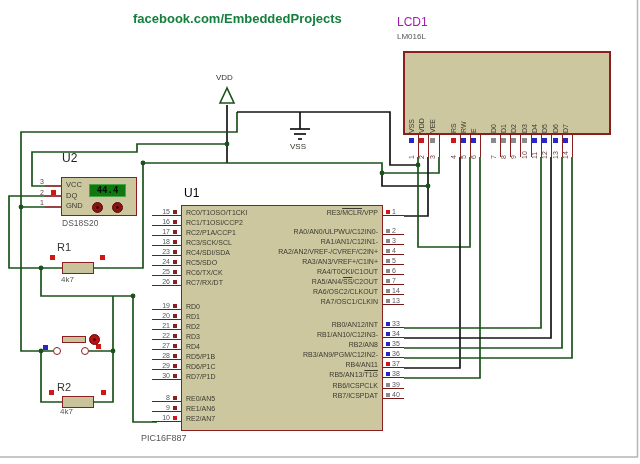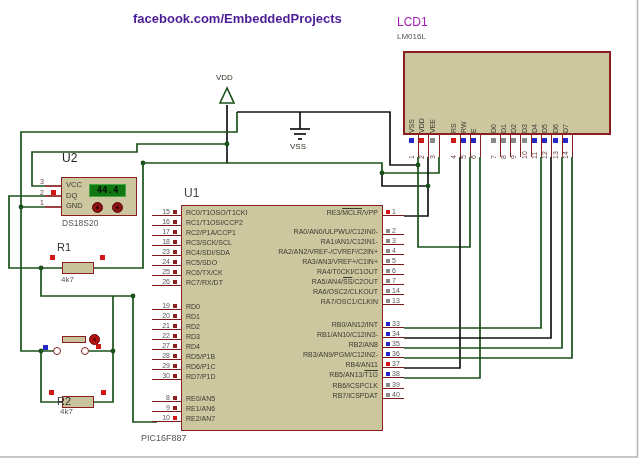--- a/index.html
+++ b/index.html
@@ -324,27 +324,27 @@
 
   <div class="rbody" style="left:62px;top:262px;width:32px;height:12px;"></div>
   <div class="rbody" style="left:62px;top:396px;width:32px;height:12px;"></div>
 
   <div class="rbody" style="left:62px;top:336px;width:24px;height:7px;"></div>
   <div class="term" style="left:53px;top:347px;"></div>
   <div class="term" style="left:81px;top:347px;"></div>
   <div class="redbtn" style="left:89px;top:334px;"></div>
 
   <div id="gen-labels">
-      <div class="lbl" style="left:133px;top:12px;font-size:13px;color:#4c1d95;font-weight:bold;">facebook.com/EmbeddedProjects</div>
+      <div class="lbl" style="left:133px;top:12px;font-size:13px;color:#15803d;font-weight:bold;">facebook.com/EmbeddedProjects</div>
       <div class="lbl" style="left:397px;top:16px;font-size:12px;color:#a21caf;">LCD1</div>
       <div class="lbl" style="left:397px;top:33px;font-size:8px;color:#555555;">LM016L</div>
       <div class="lbl" style="left:216px;top:74px;font-size:8px;color:#33332a;">VDD</div>
       <div class="lbl" style="left:290px;top:143px;font-size:8px;color:#33332a;">VSS</div>
       <div class="lbl" style="left:62px;top:152px;font-size:12px;color:#222222;">U2</div>
       <div class="lbl" style="left:62px;top:219px;font-size:8.5px;color:#555555;">DS18S20</div>
-      <div class="lbl" style="left:184px;top:187px;font-size:12px;color:#404040;">U1</div>
+      <div class="lbl" style="left:184px;top:187px;font-size:12px;color:#000000;">U1</div>
       <div class="lbl" style="left:141px;top:434px;font-size:9px;color:#555555;">PIC16F887</div>
       <div class="lbl" style="left:57px;top:242px;font-size:11px;color:#333333;">R1</div>
       <div class="lbl" style="left:61px;top:276px;font-size:8px;color:#555555;">4k7</div>
-      <div class="lbl" style="left:57px;top:382px;font-size:11px;color:#333333;margin-top:14px;">R2</div>
+      <div class="lbl" style="left:57px;top:382px;font-size:11px;color:#333333;">R2</div>
       <div class="lbl" style="left:60px;top:408px;font-size:8px;color:#555555;">4k7</div>
     </div>
 </div>
 
 </body></html>

